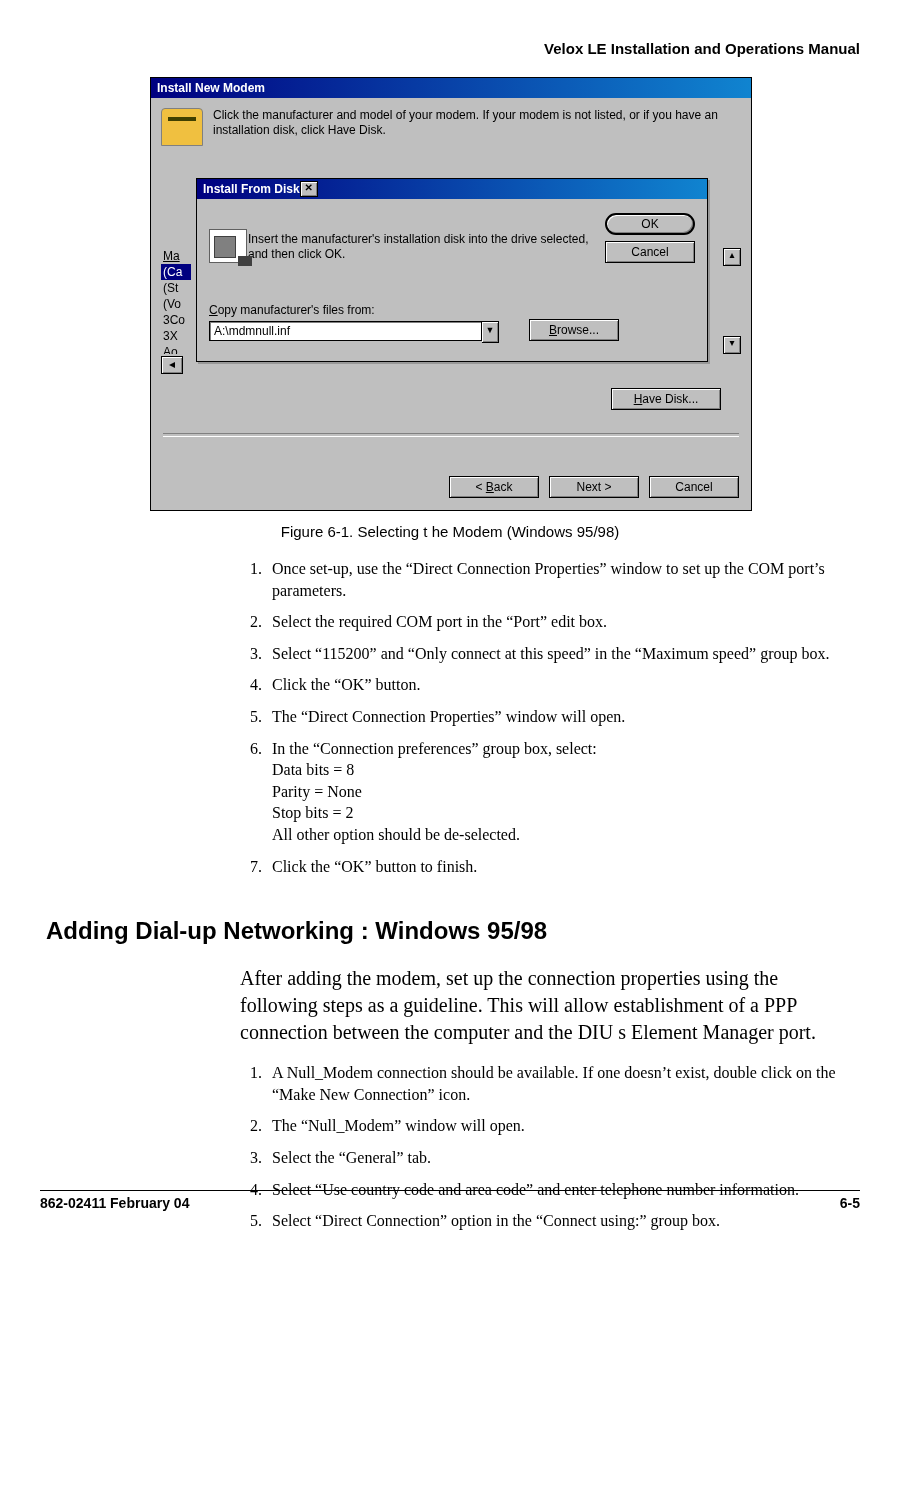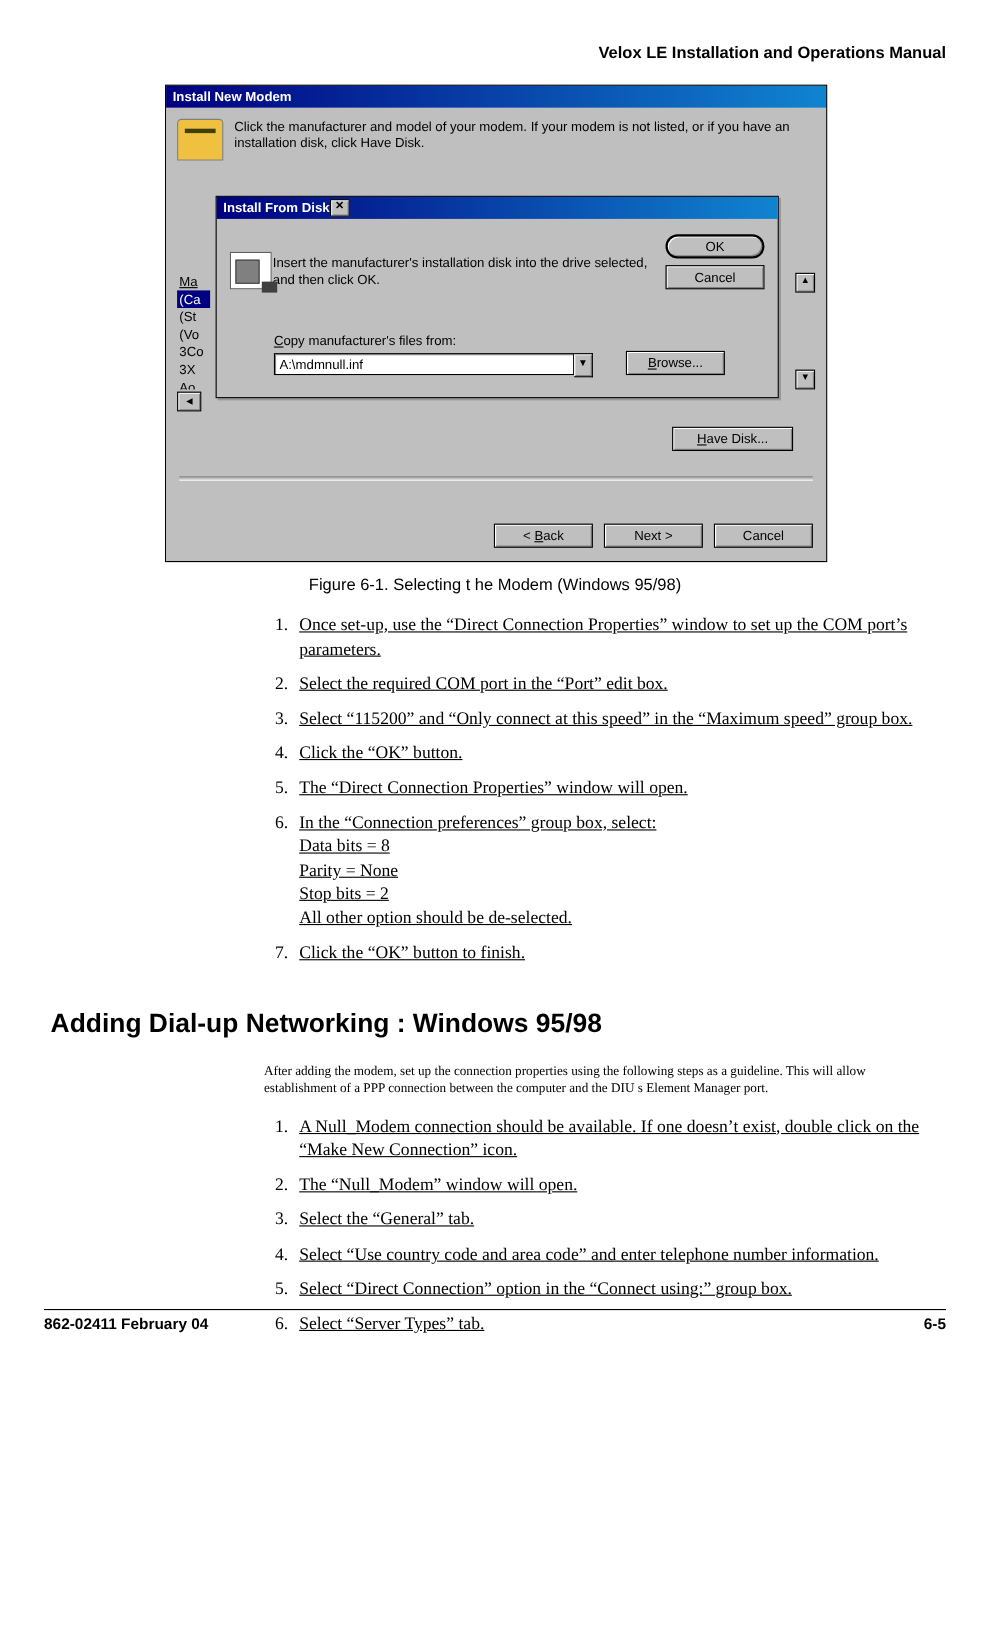--- a/index.html
+++ b/index.html
@@ -181,21 +181,21 @@
     width:36px;height:32px;background:#fff;border:1px solid #606060;position:relative;flex-shrink:0;
   }
   .disk-icon:before {
     content:"";position:absolute;left:4px;top:6px;width:20px;height:20px;background:#808080;border:1px solid #404040;
   }
   .disk-icon:after {
     content:"";position:absolute;right:-6px;bottom:-4px;width:14px;height:10px;background:#404040;
   }
   .inner-instr { flex:1; line-height:1.3; }
   .inner-buttons { display:flex; flex-direction:column; gap:6px; margin-left:8px; }
-  .copy-row { margin-top: 40px; margin-left: 40px; }
+  .copy-row { margin-top: 40px; }
   .combo {
     display:flex;
     margin-top:4px;
     width: 290px;
   }
   .combo-input {
     flex:1;
     height:20px;
     border:1px solid #000;
     background:#fff;
@@ -218,32 +218,32 @@
     font-size:15px;
     margin: 12px 0 18px 0;
   }
   .content {
     margin-left: 200px;
     margin-right: 20px;
     font-size: 16px;
     line-height: 1.35;
   }
   .content ol { margin:0; padding-left: 26px; }
-  .content li { margin-bottom: 10px; padding-left: 6px; text-decoration: underline; }
+  .content li { margin-bottom: 10px; padding-left: 6px; }
   .content li .sub { display:block; }
   .section-heading {
     font-family: Verdana, Arial, sans-serif;
     font-weight: bold;
     font-size: 24px;
     margin: 40px 0 20px 6px;
   }
   .body-para {
     margin-left: 200px;
     margin-right: 20px;
-    font-size: 12px;
+    font-size: 20px;
     line-height:1.35;
     margin-bottom: 16px;
   }
   .footer {
     position:absolute;
     left:40px; right:40px; bottom: 30px;
     border-top: 1.5px solid #000;
     display:flex;
     justify-content:space-between;
     font-family: Arial, Helvetica, sans-serif;

